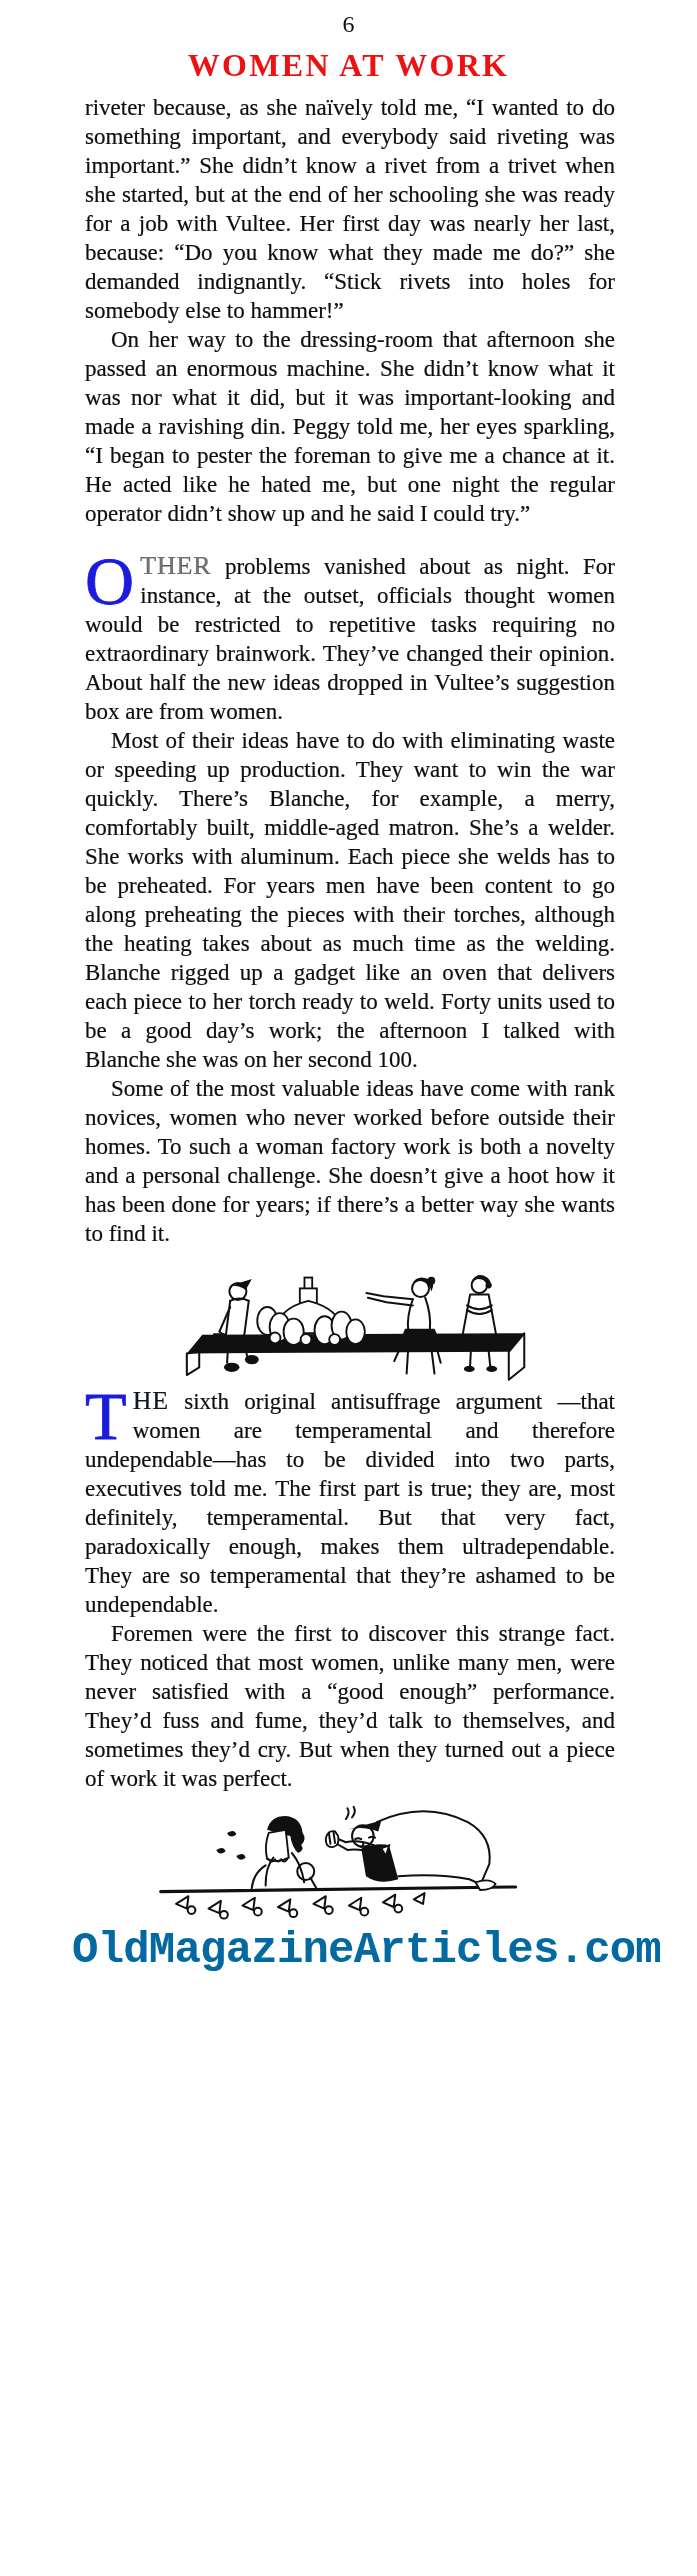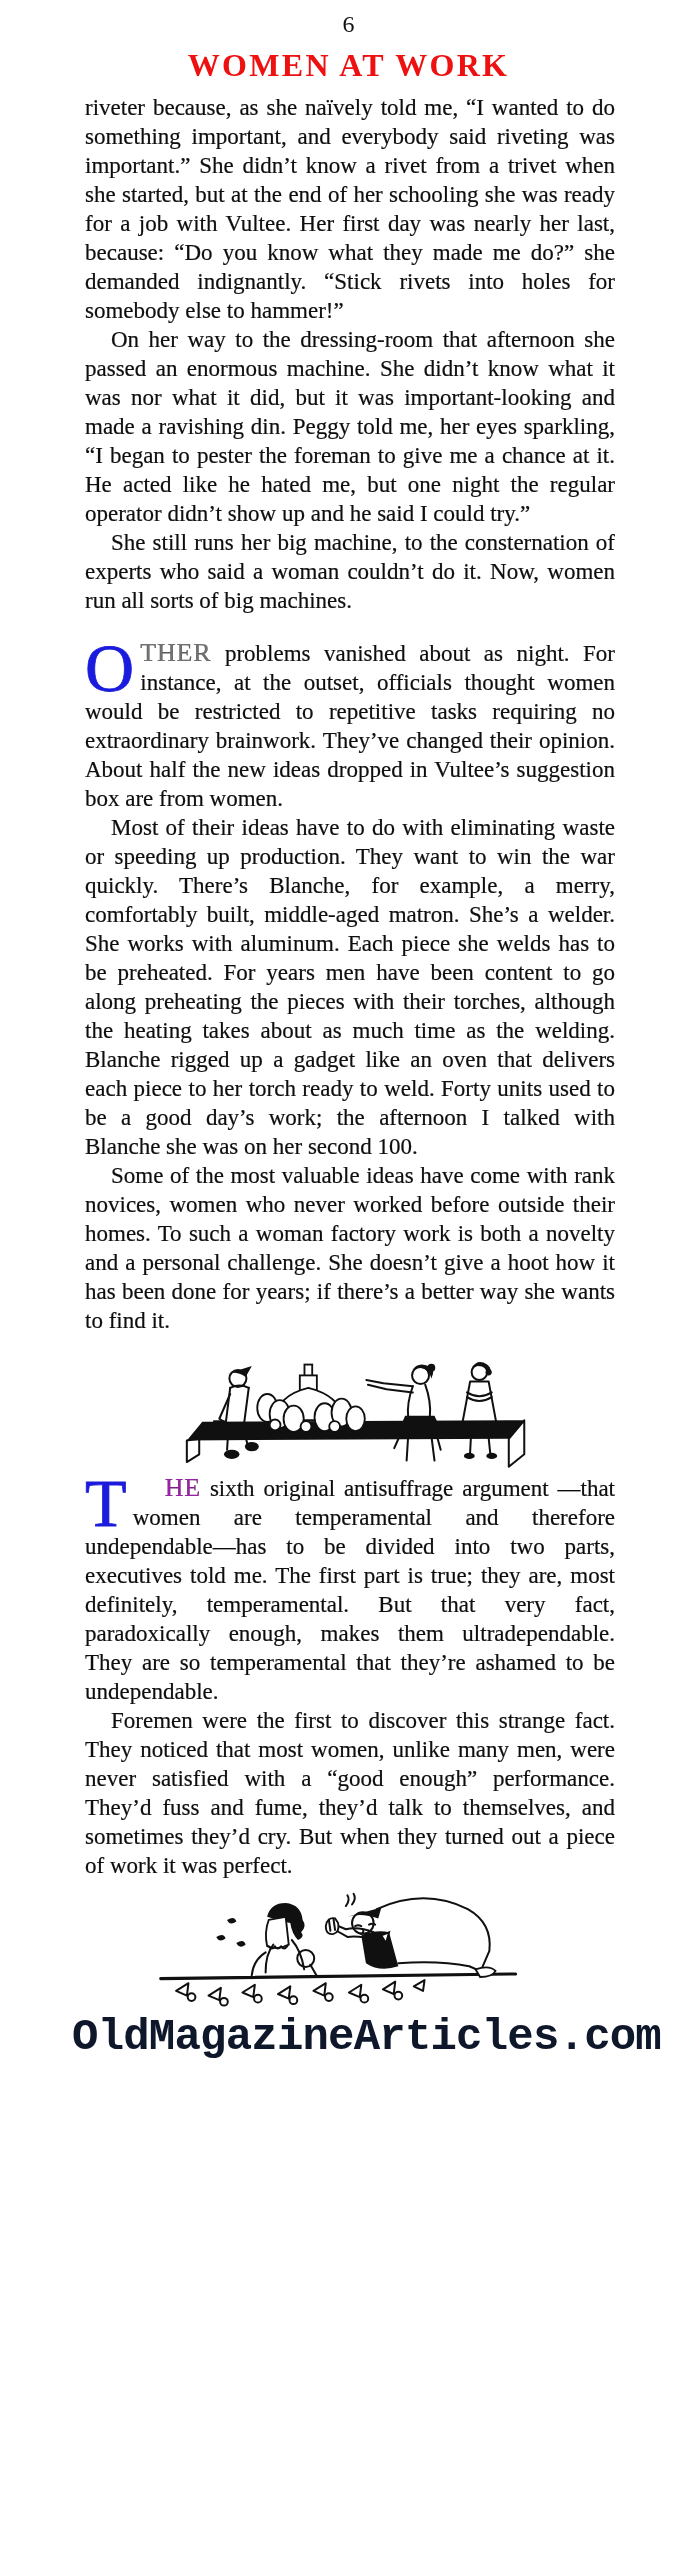--- a/index.html
+++ b/index.html
@@ -50,21 +50,20 @@
 <div class="page">
 
   <div class="page-number">6</div>
 
   <h1 class="title" style="color:#ee1111;">WOMEN AT WORK</h1>
 
   <div class="column">
 
     <p class="para">riveter because, as she naïvely told me, “I wanted to do something important, and everybody said riveting was important.”  She didn’t know a rivet from a trivet when she started, but at the end of her schooling she was ready for a job with Vultee.  Her first day was nearly her last, because:  “Do you know what they made me do?” she demanded indignantly.  “Stick rivets into holes for somebody else to hammer!”</p>
     <p class="para indent">On her way to the dressing-room that afternoon she passed an enormous machine. She didn’t know what it was nor what it did, but it was important-looking and made a ravishing din.  Peggy told me, her eyes sparkling, “I began to pester the foreman to give me a chance at it.  He acted like he hated me, but one night the regular operator didn’t show up and he said I could try.”</p>
-    <p class="para indent">She still runs her big machine, to the consternation of experts who said a woman couldn’t do it.  Now, women run all sorts of big machines.</p>
 
     <p class="para sec">
       <span class="dropcap" style="color:#1b1bdd;">O</span><span class="leadcaps" style="color:#737373;">THER</span>
       <span>problems vanished about as night.  For instance, at the outset, officials thought women would be restricted to repetitive tasks requiring no extraordinary brainwork.  They’ve changed their opinion. About half the new ideas dropped in Vultee’s suggestion box are from women.</span>
     </p>
 
     <p class="para indent">Most of their ideas have to do with eliminating waste or speeding up production. They want to win the war quickly.  There’s Blanche, for example, a merry, comfortably built, middle-aged matron.  She’s a welder. She works with aluminum.  Each piece she welds has to be preheated.  For years men have been content to go along preheating the pieces with their torches, although the heating takes about as much time as the welding.  Blanche rigged up a gadget like an oven that delivers each piece to her torch ready to weld.  Forty units used to be a good day’s work; the afternoon I talked with Blanche she was on her second 100.</p>
     <p class="para indent">Some of the most valuable ideas have come with rank novices, women who never worked before outside their homes.  To such a woman factory work is both a novelty and a personal challenge.  She doesn’t give a hoot how it has been done for years; if there’s a better way she wants to find it.</p>
 
     <svg class="illus illus-1" width="356" height="118" viewBox="0 0 460 152" aria-hidden="true">
@@ -121,21 +120,21 @@
         <path class="ln" d="M380,38 L404,38 L414,92 L370,92 Z"></path>
         <path class="ln" d="M376,52 Q392,62 408,52"></path>
         <path class="ln" d="M376,58 Q392,68 408,58"></path>
         <path class="ln" d="M382,92 L380,130 M402,92 L406,130"></path>
         <ellipse class="fl" cx="379" cy="134" rx="7" ry="4"></ellipse>
         <ellipse class="fl" cx="408" cy="134" rx="7" ry="4"></ellipse>
       </g>
     </svg>
 
     <p class="para">
-      <span class="dropcap" style="color:#1b1bdd;">T</span><span class="leadcaps" style="color:#a21caf;margin-left:32px;">HE</span>
+      <span class="dropcap" style="color:#1b1bdd;">T</span><span class="leadcaps" style="color:#0f172a;">HE</span>
       <span>sixth original antisuffrage argument —that women are temperamental and therefore undependable—has to be divided into two parts, executives told me.  The first part is true; they are, most definitely, temperamental.  But that very fact, paradoxically enough, makes them ultradependable. They are so temperamental that they’re ashamed to be undependable.</span>
     </p>
 
     <p class="para indent">Foremen were the first to discover this strange fact.  They noticed that most women, unlike many men, were never satisfied with a “good enough” performance.  They’d fuss and fume, they’d talk to themselves, and sometimes they’d cry.  But when they turned out a piece of work it was perfect.</p>
   </div>
 
   <svg class="illus illus-2" width="380" height="125" viewBox="0 0 490 162" aria-hidden="true">
 
     <path class="ln" style="stroke-width:4" d="M10,120 L470,114"></path>
 
@@ -203,16 +202,16 @@
       <g transform="translate(268,-2)">
         <path class="ln" d="M30,136 L46,126 L44,142 Z"></path>
           <circle class="ln" cx="50" cy="144" r="5"></circle>
       </g>
       <g transform="translate(308,-4)">
         <path class="ln" d="M30,134 L44,126 L42,140 Z"></path>
       </g>
     </g>
   </svg>
 
-  <div class="watermark" style="color:#0f172a;padding-left:36px;">OldMagazineArticles.com</div>
+  <div class="watermark" style="color:#0369a1;padding-left:36px;">OldMagazineArticles.com</div>
 
 </div>
 
 
 </body></html>

